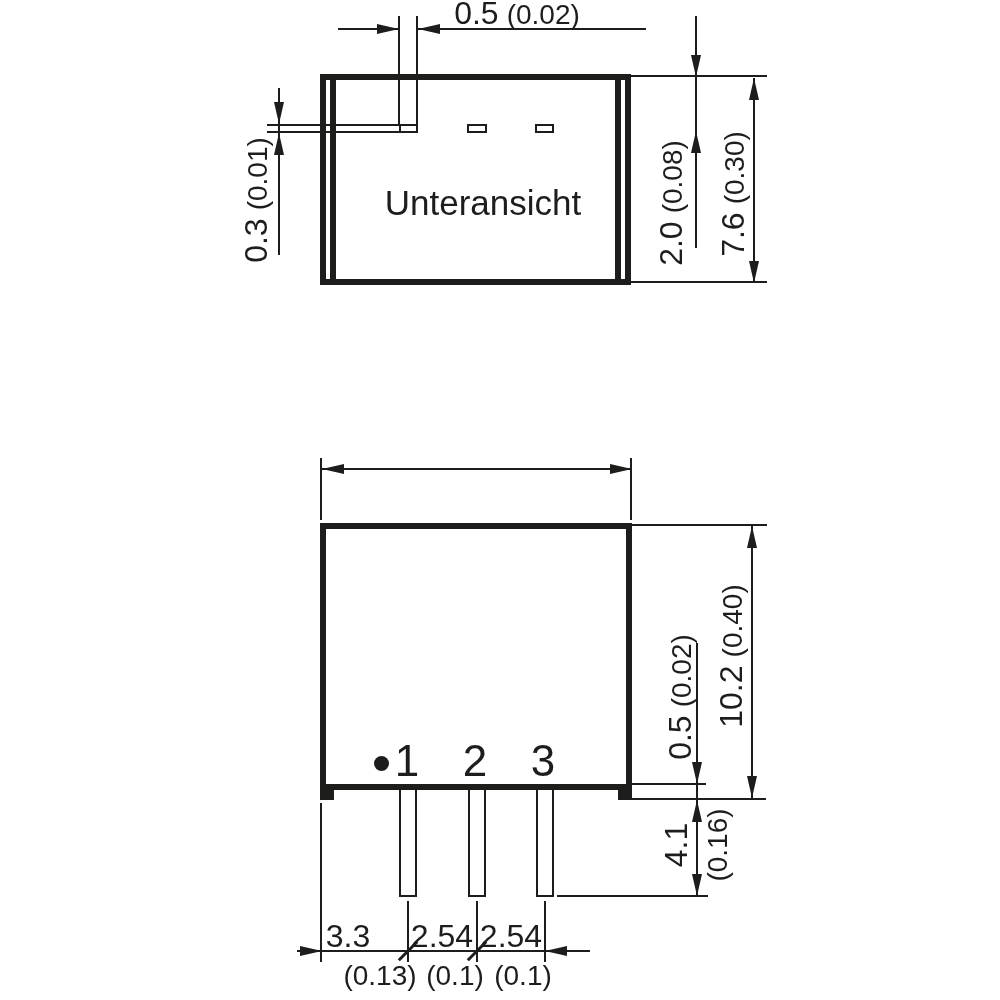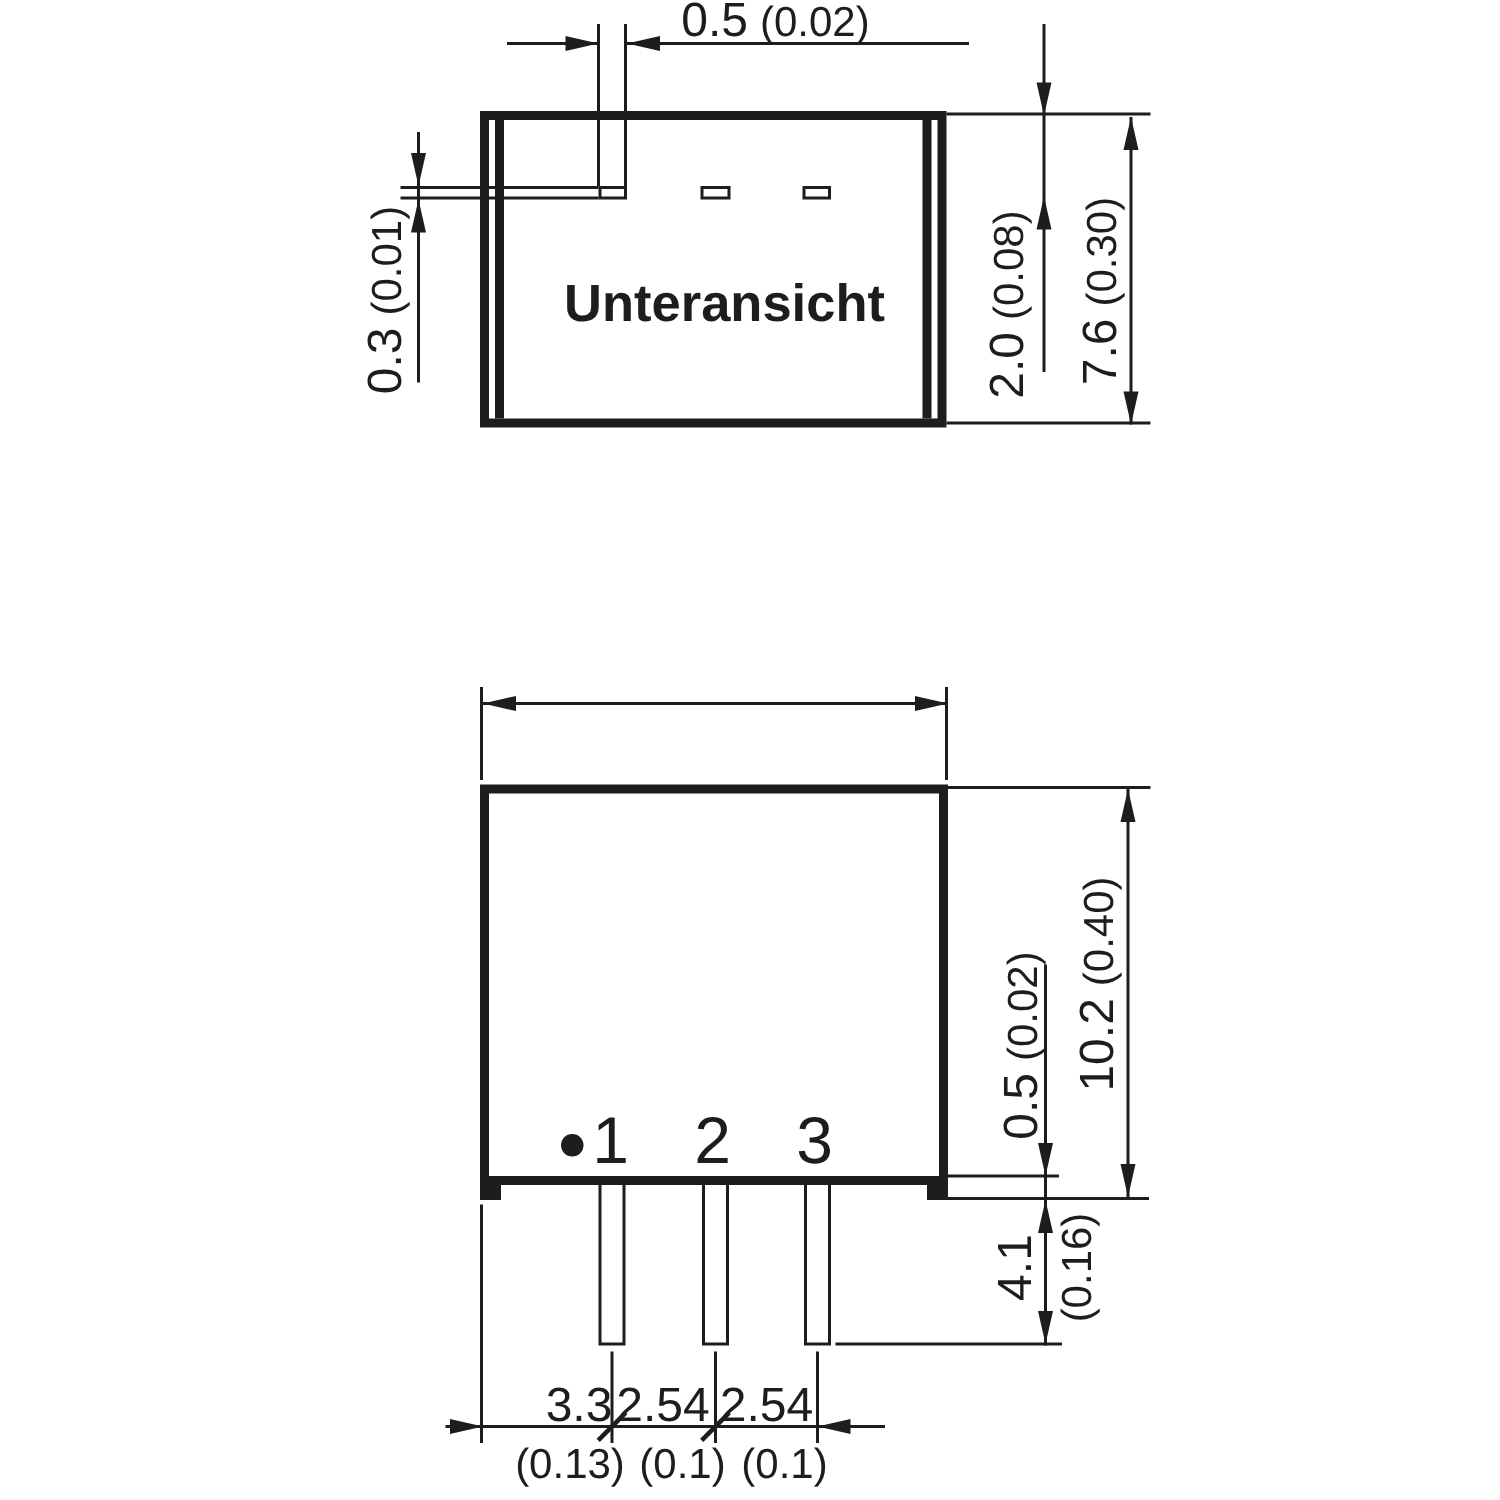--- a/index.html
+++ b/index.html
@@ -21,21 +21,21 @@
   .pad { position:absolute; box-sizing:border-box; border:2px solid #1d1d1b; background:#fff; }
   .pin { position:absolute; box-sizing:border-box; border:2px solid #1d1d1b; background:#fff; }
   .foot { position:absolute; background:#1d1d1b; }
   .dot { position:absolute; width:15px; height:15px; border-radius:50%; background:#1d1d1b; }
   .dimtext { position:absolute; white-space:nowrap; transform:translate(-50%,-50%); line-height:1; }
   .dimtext.rot { transform:translate(-50%,-50%) rotate(-90deg); }
   .mm { font-size:32px; }
   .in { font-size:28px; margin-left:8px; }
   .in.only { margin-left:16px; }
   .rot2 .mm, .rot2 .in { display:block; text-align:center; margin:0; line-height:42px; }
-  .viewlabel { position:absolute; transform:translate(-50%,-50%); font-size:35px; letter-spacing:0px; white-space:nowrap;font-weight:bold; }
+  .viewlabel { position:absolute; transform:translate(-50%,-50%); font-size:35px; letter-spacing:0px; white-space:nowrap; }
   .pinnum { position:absolute; transform:translate(-50%,-50%); font-size:44px; line-height:1; }
 </style>
 </head>
 <body>
 
 <div class="canvas">
 
   <div class="view">
 
     <div class="box" style="left:320px; top:74px; width:311px; height:211px;"></div>
@@ -131,21 +131,21 @@
     <div class="vl" style="left:320px; top:803px; height:159px;"></div>
     <div class="vl" style="left:407px; top:901px; height:61px;"></div>
     <div class="vl" style="left:476px; top:901px; height:61px;"></div>
     <div class="vl" style="left:544px; top:901px; height:61px;"></div>
     <div class="hl" style="left:297px; top:950px; width:293px;"></div>
     <div class="ar ar-r" style="left:300px; top:946px;"></div>
     <div class="ar ar-l" style="left:545px; top:946px;"></div>
     <div class="tick" style="left:408px; top:951px;"></div>
     <div class="tick" style="left:477px; top:951px;"></div>
 
-    <div class="dimtext" style="left:386px; top:936px;">
+    <div class="dimtext" style="left:348px; top:936px;">
       <span class="mm">3.3</span>
     </div>
     <div class="dimtext" style="left:442px; top:936px;">
       <span class="mm">2.54</span>
     </div>
     <div class="dimtext" style="left:511px; top:936px;">
       <span class="mm">2.54</span>
     </div>
     <div class="dimtext" style="left:372px; top:976px;">
       <span class="in only">(0.13)</span>

